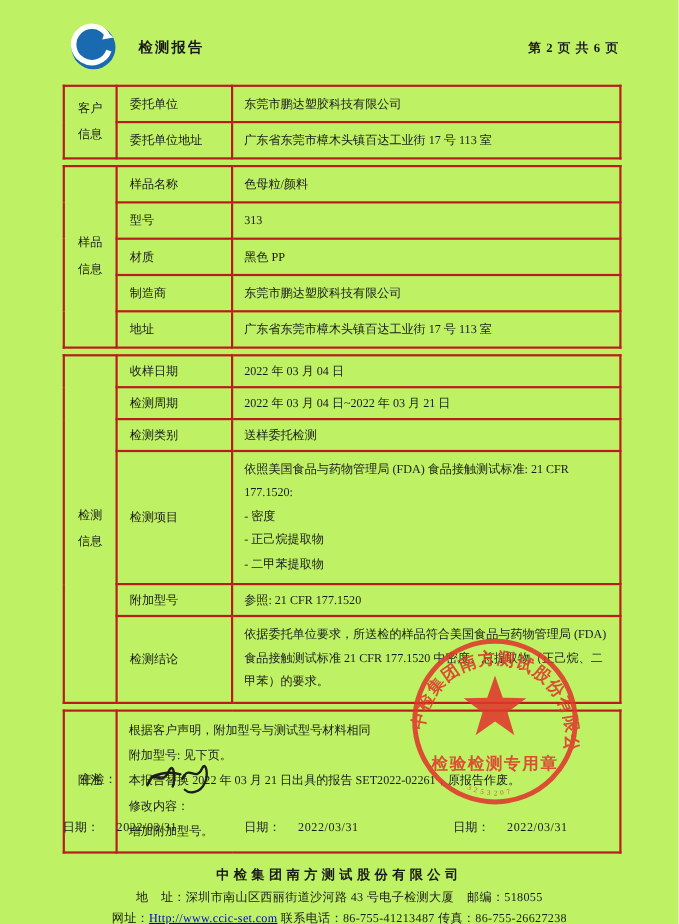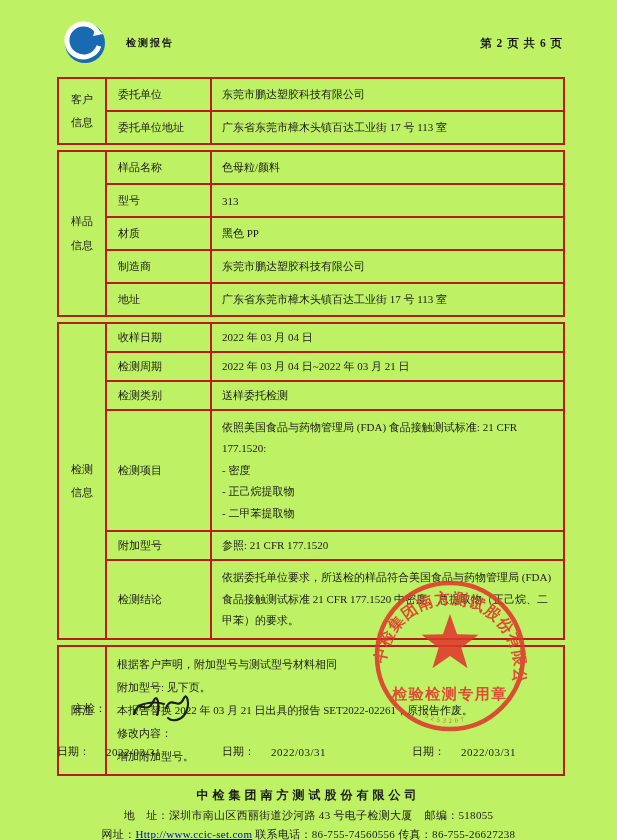--- a/index.html
+++ b/index.html
@@ -4,21 +4,21 @@
 <style>
   * { margin:0; padding:0; box-sizing:border-box; }
   html,body { background:#ffffff; }
   body { font-family:"Liberation Serif","DejaVu Serif",serif; color:#1a1a1a; }
   .page { position:relative; width:617px; height:840px; background:#bef264; overflow:hidden; }
 
   
   .hdr { position:absolute; top:20px; left:57px; width:506px; height:46px;
          display:flex; align-items:center; }
   .hdr-logo { width:44px; height:44px; margin-left:6px; flex:0 0 auto; }
-  .hdr-title { font-size:10px; font-weight:bold; letter-spacing:2px; margin-left:19px; }
+  .hdr-title { font-size:13px; font-weight:bold; letter-spacing:2px; margin-left:19px; }
   .hdr-no { font-size:11.5px; font-weight:bold; margin-left:58px; white-space:nowrap; }
   .hdr-page { font-size:11.5px; font-weight:bold; margin-left:auto; letter-spacing:1px; white-space:nowrap; }
 
   
   .tables { position:absolute; top:77px; left:57px; width:506px; }
   table.sec { border-collapse:collapse; width:506px; table-layout:fixed; margin-bottom:5px; }
   table.sec td { border:2px solid #b91c1c; font-size:11px; vertical-align:middle; }
   col.c1 { width:48px; } col.c2 { width:105px; } col.c3 { width:353px; }
   td.grp { text-align:center; white-space:pre-line; line-height:2.1; }
   td.lbl { padding:8px 6px 8px 11px; }
@@ -226,18 +226,18 @@
     </text>
   </svg>
 
   <div class="footer">
     <div class="footer-company">中检集团南方测试股份有限公司</div>
     <div class="footer-line">
       <span>地　址：</span><span>深圳市南山区西丽街道沙河路 43 号电子检测大厦</span><span class="gap-s"></span><span>邮编：</span><span>518055</span>
     </div>
     <div class="footer-line">
       <span>网址：</span><a class="footer-link" href="#">Http://www.ccic-set.com</a>
-      <span>联系电话：</span><span>86-755-74560556</span>
+      <span>联系电话：</span><span>86-755-41213487</span>
       <span>传真：</span><span>86-755-26627238</span>
     </div>
   </div>
 
 </div>
 
 </body></html>

